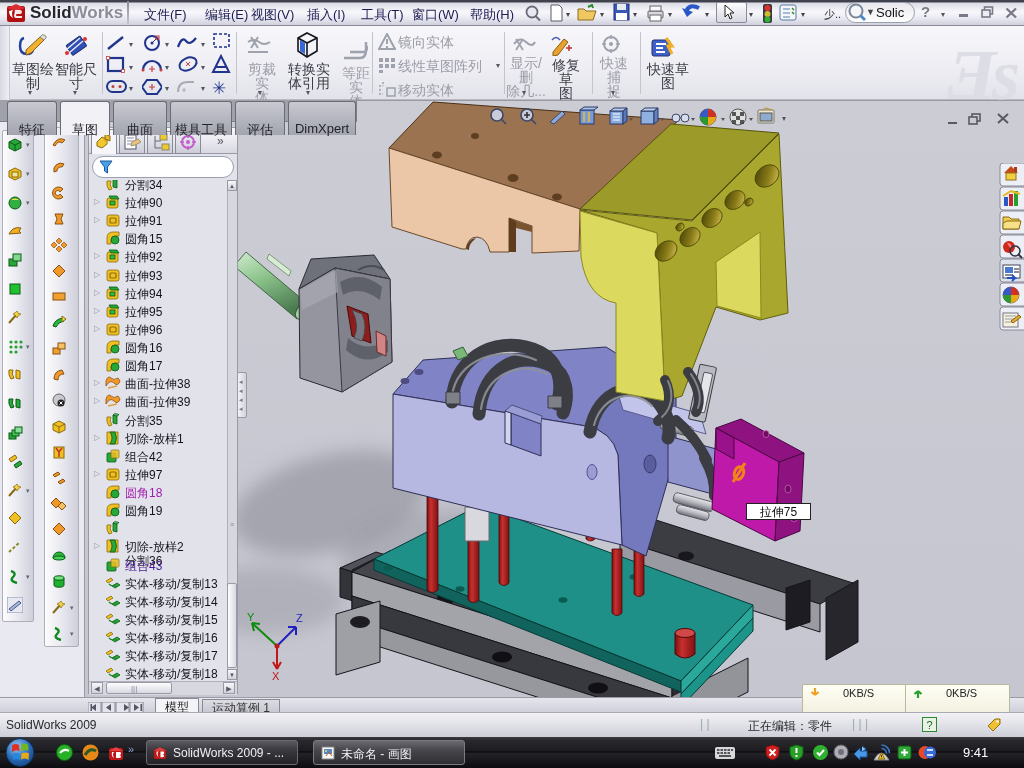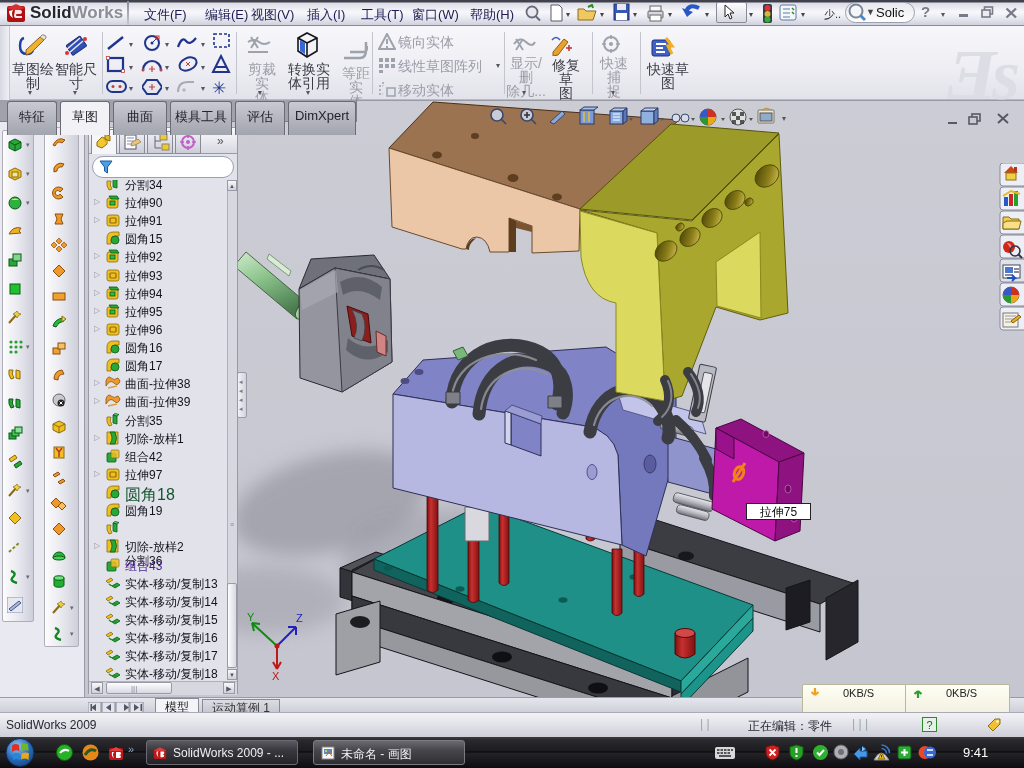--- a/index.html
+++ b/index.html
@@ -12,21 +12,21 @@
 .menu{top:6px;font-size:13px;color:#1c1c52;}
 
 #ribbon{left:0;top:26px;width:1024px;height:74px;background:linear-gradient(#f7f7fb,#ededf3 60%,#e2e2ea);border-bottom:1px solid #b9b9c2;}
 #ribbon .lbl{position:absolute;font-size:14px;color:#3c3c46;text-align:center;line-height:14px;}
 #ribbon .dis{color:#9d9da8;}
 #ribbon .da{position:absolute;font-size:8px;color:#55555f;}
 #ribbon .sep{position:absolute;top:6px;width:1px;height:62px;background:#c4c4cd;}
 .wm{position:absolute;right:8px;top:8px;font-size:72px;font-style:italic;font-weight:bold;color:#dddde6;font-family:"Liberation Serif",serif;letter-spacing:-4px;}
 
 #tabbar{left:0;top:100px;width:357px;height:22px;background:#9fa1ab;border-bottom:1px solid #7e7e88;border-right:1px solid #7e7e88;z-index:6;}
-.cmtab{position:absolute;top:1px;height:34px;border:1px solid #6b6b75;border-bottom:none;border-radius:3px 3px 0 0;background:linear-gradient(#c8c9d1,#a2a4ae);font-size:13px;color:#23232b;text-align:center;padding-top:6px;}
+.cmtab{position:absolute;top:1px;height:34px;border:1px solid #6b6b75;border-bottom:none;border-radius:3px 3px 0 0;background:linear-gradient(#c8c9d1,#a2a4ae);font-size:13px;color:#23232b;text-align:center;padding-top:19px;}
 .cmtab.act{background:#f2f2f6;font-weight:normal;}
 
 #vp{left:84px;top:100px;width:940px;height:597px;background:linear-gradient(#cbccd4,#c5c6cf);box-shadow:inset 1px 1px 0 #9a9aa4;}
 
 .ltb{position:absolute;background:linear-gradient(90deg,#fdfdfe,#e6e6ee 55%,#cfcfda);border:1px solid #aeaeb9;border-radius:2px;}
 
 #tree{left:88px;top:127px;width:150px;height:567px;background:#e2e3ea;border:1px solid #9a9aa4;z-index:5;}
 
 #dtabs{left:0;top:697px;width:1024px;height:15px;background:linear-gradient(#e6e6ee,#cfcfd9);border-top:1px solid #9b9ba5;}
 #status{left:0;top:712px;width:1024px;height:25px;background:linear-gradient(#f2f2f6,#dadae2 70%,#cfcfd8);border-top:1px solid #aaaab4;font-size:12px;color:#26262e;}
@@ -906,21 +906,21 @@
 <span style="position:absolute;left:5px;top:289px;color:#99a;font-size:8px;">▷</span>
         <span style="position:absolute;left:16px;top:286px;"><svg width="16" height="16" viewBox="0 0 16 16">
             <rect x="2" y="3" width="12" height="11" rx="2" fill="#f0c020" stroke="#8a6a10" stroke-width="0.8"></rect>
             <rect x="5" y="6" width="6" height="5" rx="1" fill="none" stroke="#8a6a10" stroke-width="1.2"></rect>
           </svg></span>
         <span style="position:absolute;left:36px;top:287px;font-size:12px;color:#14141c;white-space:nowrap;">拉伸97</span>
 <span style="position:absolute;left:16px;top:304px;"><svg width="16" height="16" viewBox="0 0 16 16">
             <path d="M2 14 L2 8 Q2 2 8 2 L14 2 L14 6 L10 6 Q6 6 6 10 L6 14 Z" fill="#f0c020" stroke="#8a6a10" stroke-width="0.8"></path>
             <circle cx="10" cy="10" r="4" fill="#28a838" stroke="#0a5a14" stroke-width="0.8"></circle>
           </svg></span>
-        <span style="position:absolute;left:36px;top:305px;font-size:16px;color:#14532d;white-space:nowrap;">圆角18</span>
+        <span style="position:absolute;left:36px;top:305px;font-size:12px;color:#a21caf;white-space:nowrap;">圆角18</span>
 <span style="position:absolute;left:16px;top:322px;"><svg width="16" height="16" viewBox="0 0 16 16">
             <path d="M2 14 L2 8 Q2 2 8 2 L14 2 L14 6 L10 6 Q6 6 6 10 L6 14 Z" fill="#f0c020" stroke="#8a6a10" stroke-width="0.8"></path>
             <circle cx="10" cy="10" r="4" fill="#28a838" stroke="#0a5a14" stroke-width="0.8"></circle>
           </svg></span>
         <span style="position:absolute;left:36px;top:323px;font-size:12px;color:#14141c;white-space:nowrap;">圆角19</span>
 <span style="position:absolute;left:16px;top:340px;"><svg width="16" height="16" viewBox="0 0 16 16">
             <path d="M2 5 q-1 5 2 9 l3 -1 q-3 -4 -1 -8 Z" fill="#f0c020" stroke="#8a6a10" stroke-width="0.8"></path>
             <path d="M8 3 l4 1 v8 l-4 -1 Z" fill="#28a838" stroke="#0a5a14" stroke-width="0.8"></path>
             <path d="M8 3 l2 -1.5 l4 1 l-2 1.5 Z" fill="#70d080" stroke="#0a5a14" stroke-width="0.8"></path>
           </svg></span>

